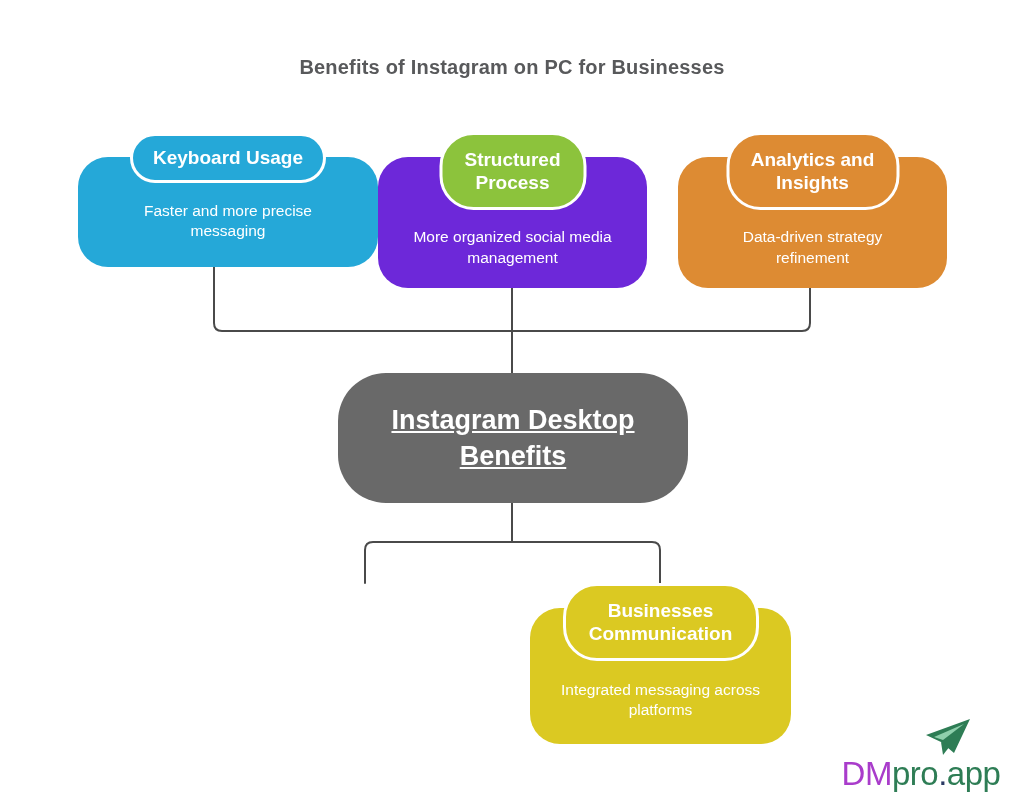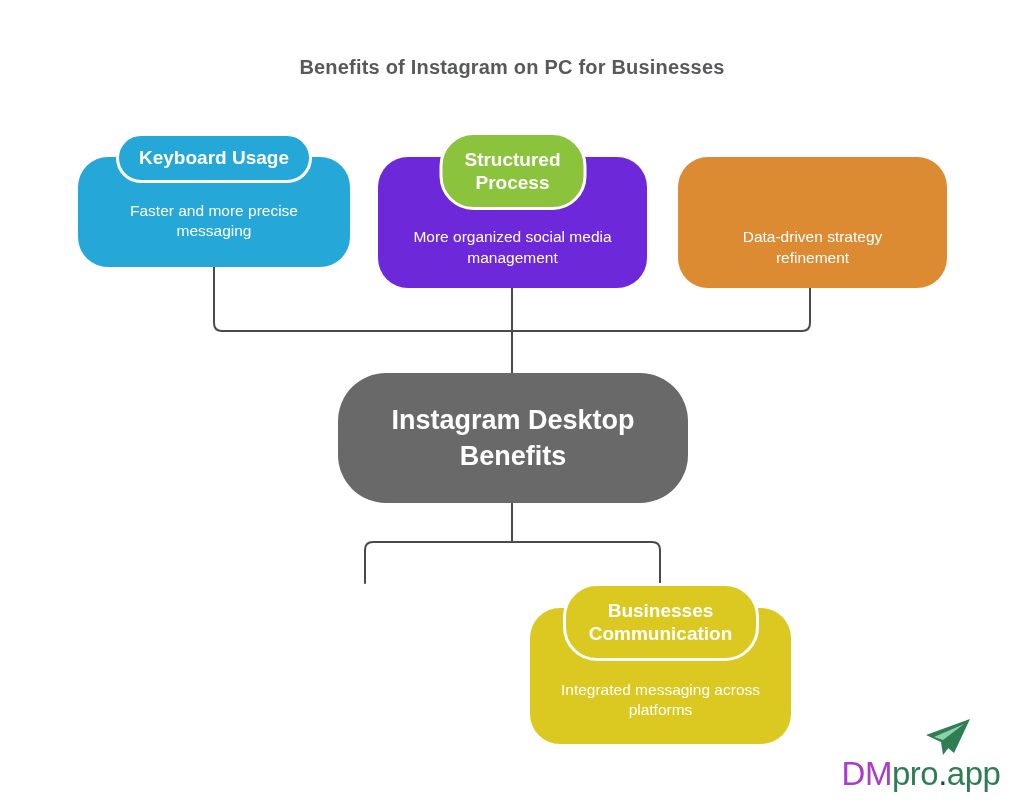--- a/index.html
+++ b/index.html
@@ -54,21 +54,21 @@
     color: #ffffff;
     font-weight: bold;
     font-size: 19px;
     line-height: 1.22;
     display: flex;
     align-items: center;
     justify-content: center;
     text-align: center;
   }
   
-  .n-keyboard { left: 78px; top: 157px; width: 272px; height: 110px; padding: 24px 28px 6px 28px; }
+  .n-keyboard { left: 78px; top: 157px; width: 300px; height: 110px; padding: 24px 28px 6px 28px; }
   .n-keyboard .pill { top: -24px; width: 196px; height: 50px; }
   
   .n-structured { left: 378px; top: 157px; width: 269px; height: 131px; padding: 50px 18px 0 18px; }
   .n-structured .pill { top: -25px; width: 147px; height: 78px; border-radius: 34px; }
   
   .n-analytics { left: 678px; top: 157px; width: 269px; height: 131px; padding: 50px 30px 0 30px; }
   .n-analytics .pill { top: -25px; width: 173px; height: 78px; border-radius: 34px; }
   
   .n-central {
     left: 338px; top: 373px; width: 350px; height: 130px;
@@ -127,24 +127,25 @@
     <div class="pill" style="background-color: rgb(37, 168, 216);">Keyboard Usage</div>
     <div>Faster and more precise messaging</div>
   </div>
 
   <div class="box n-structured" style="background-color: #6d28d9;">
     <div class="pill" style="background-color: rgb(140, 195, 60);">Structured Process</div>
     <div>More organized social media management</div>
   </div>
 
   <div class="box n-analytics" style="background-color: rgb(221, 139, 51);">
+    <div class="pill" style="background-color: rgb(221, 139, 51);">Analytics and Insights</div>
     <div>Data-driven strategy refinement</div>
   </div>
 
-  <div class="box n-central" style="background-color: rgb(105, 105, 105);">Instagram Desktop Benefits</div>
+  <div class="box n-central" style="background-color: rgb(105, 105, 105); text-decoration: underline;">Instagram Desktop Benefits</div>
 
 
   <div class="box n-central-comm" style="background-color: rgb(219, 201, 34);">
     <div class="pill" style="background-color: rgb(219, 201, 34);">Businesses Communication</div>
     <div>Integrated messaging across platforms</div>
   </div>
 
   <div class="logo">
     <svg class="plane" width="50" height="42" viewBox="0 0 50 42">
       <polygon points="2,18 46,2 30,36 17,25" fill="#2e7d55"></polygon>

